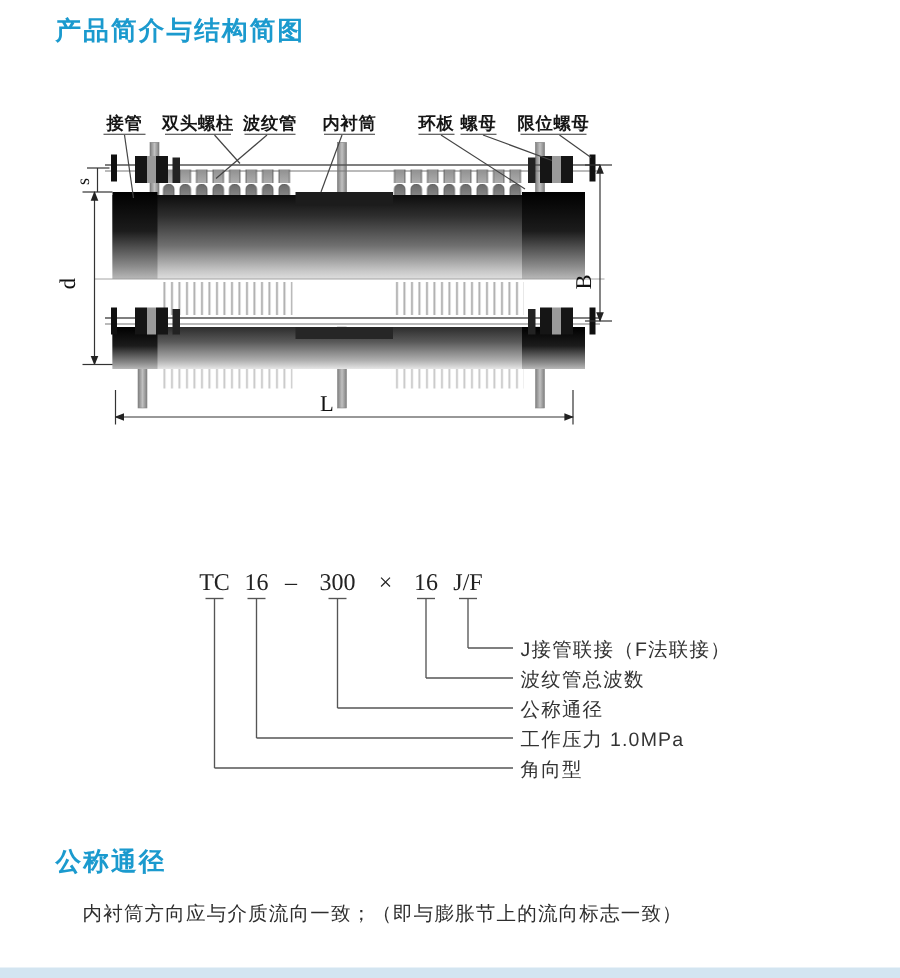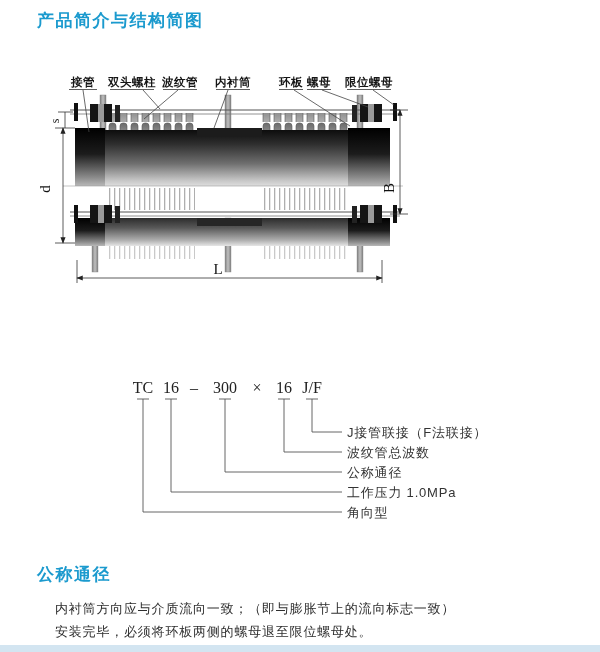--- a/index.html
+++ b/index.html
@@ -225,16 +225,15 @@
     <text class="callout" x="347" y="65">J接管联接（F法联接）</text>
     <text class="callout" x="347" y="85">波纹管总波数</text>
     <text class="callout" x="347" y="105">公称通径</text>
     <text class="callout" x="347" y="125">工作压力 1.0MPa</text>
     <text class="callout" x="347" y="145">角向型</text>
   </svg>
 
   <div class="sec-title" id="title-install">公称通径</div>
 
   <div class="install-line" id="install-line1">内衬筒方向应与介质流向一致；（即与膨胀节上的流向标志一致）</div>
-  <div class="install-line" id="install-line2">安装完毕，必须将环板两侧的螺母退至限位螺母处。</div>
 
   <div class="footer-strip"></div>
 </div>
 
 </body></html>

